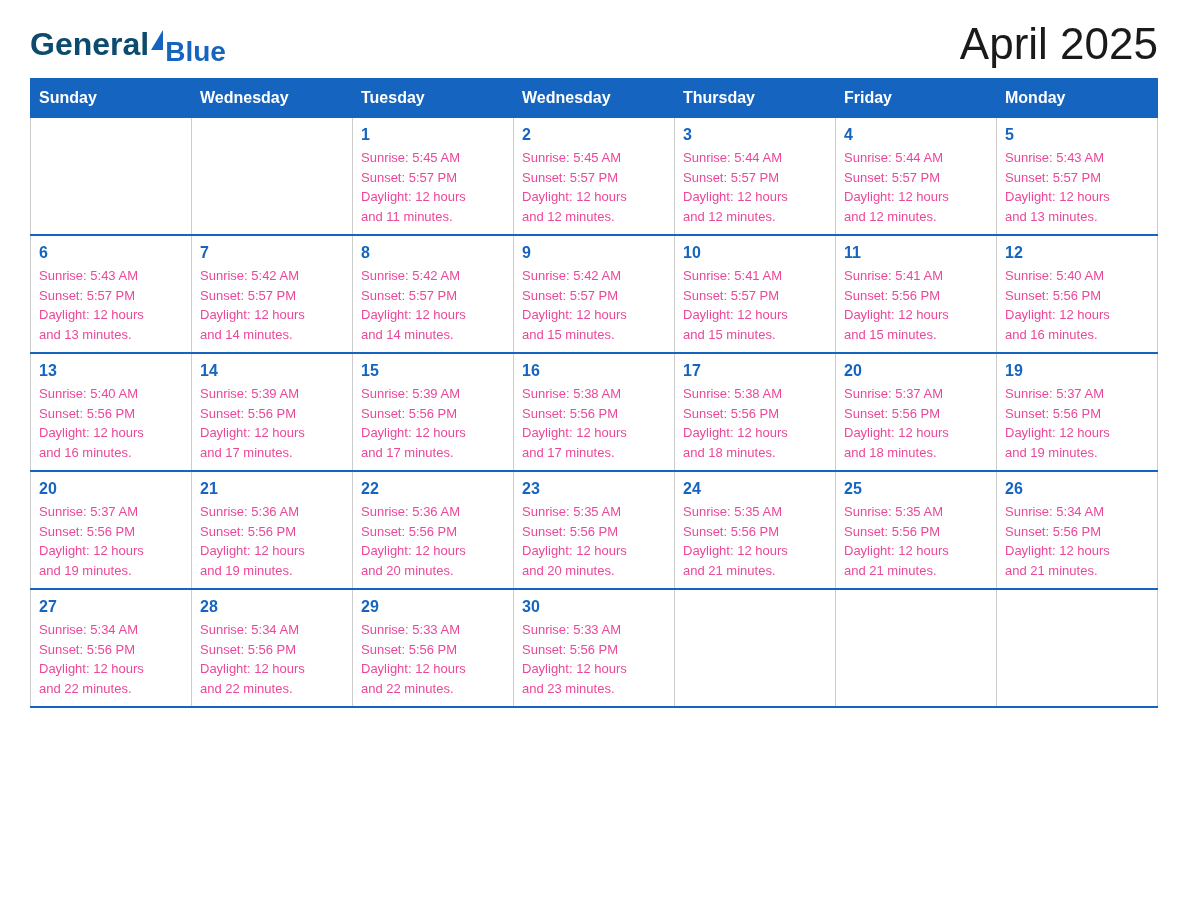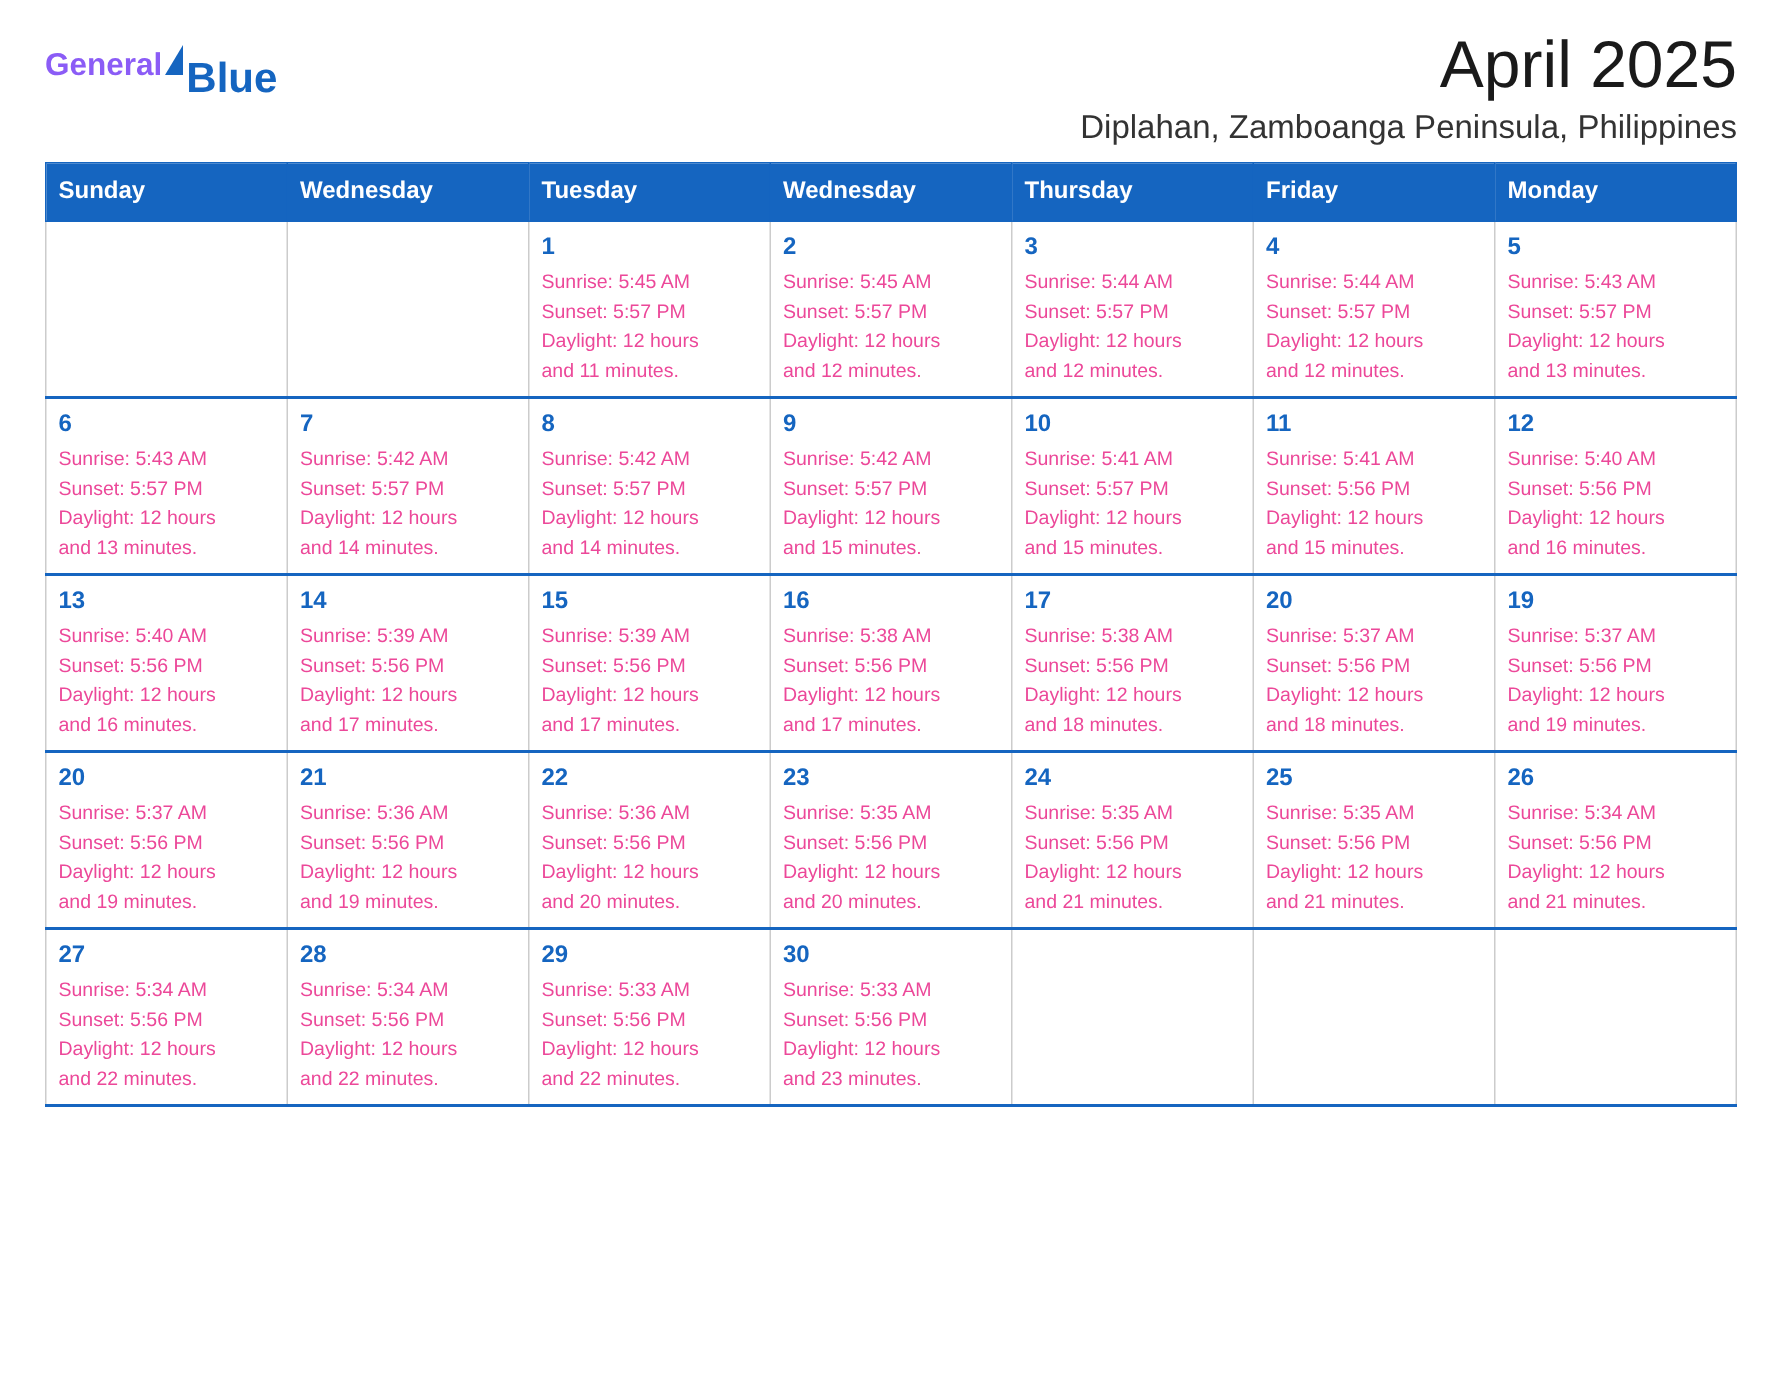--- a/index.html
+++ b/index.html
@@ -22,22 +22,22 @@
       align-items: flex-start;
     }
     .logo-text {
       display: flex;
       align-items: center;
       font-size: 28px;
       font-weight: bold;
       color: #1a1a1a;
     }
     .logo-general {
-      color: #8b5cf6;
-      font-size: 21px;
+      color: #0c4a6e;
+      font-size: 32px;
     }
     .logo-blue {
       color: #1565c0;
       font-size: 28px;
       margin-top: 16px;
     }
     .logo-triangle {
       width: 0;
       height: 0;
       border-left: 12px solid transparent;
@@ -116,21 +116,20 @@
 <div class="header-section">
   <div class="logo-area">
     <div class="logo-text">
       <span class="logo-general">General</span>
       <span class="logo-triangle"></span>
       <span class="logo-blue">Blue</span>
     </div>
   </div>
   <div class="title-area">
     <div class="page-title">April 2025</div>
-    <div class="subtitle">Diplahan, Zamboanga Peninsula, Philippines</div>
   </div>
 </div>
 
 <table class="calendar-table">
   <thead>
     <tr>
     <th>Sunday</th>
         <th>Wednesday</th>
         <th>Tuesday</th>
         <th>Wednesday</th>

